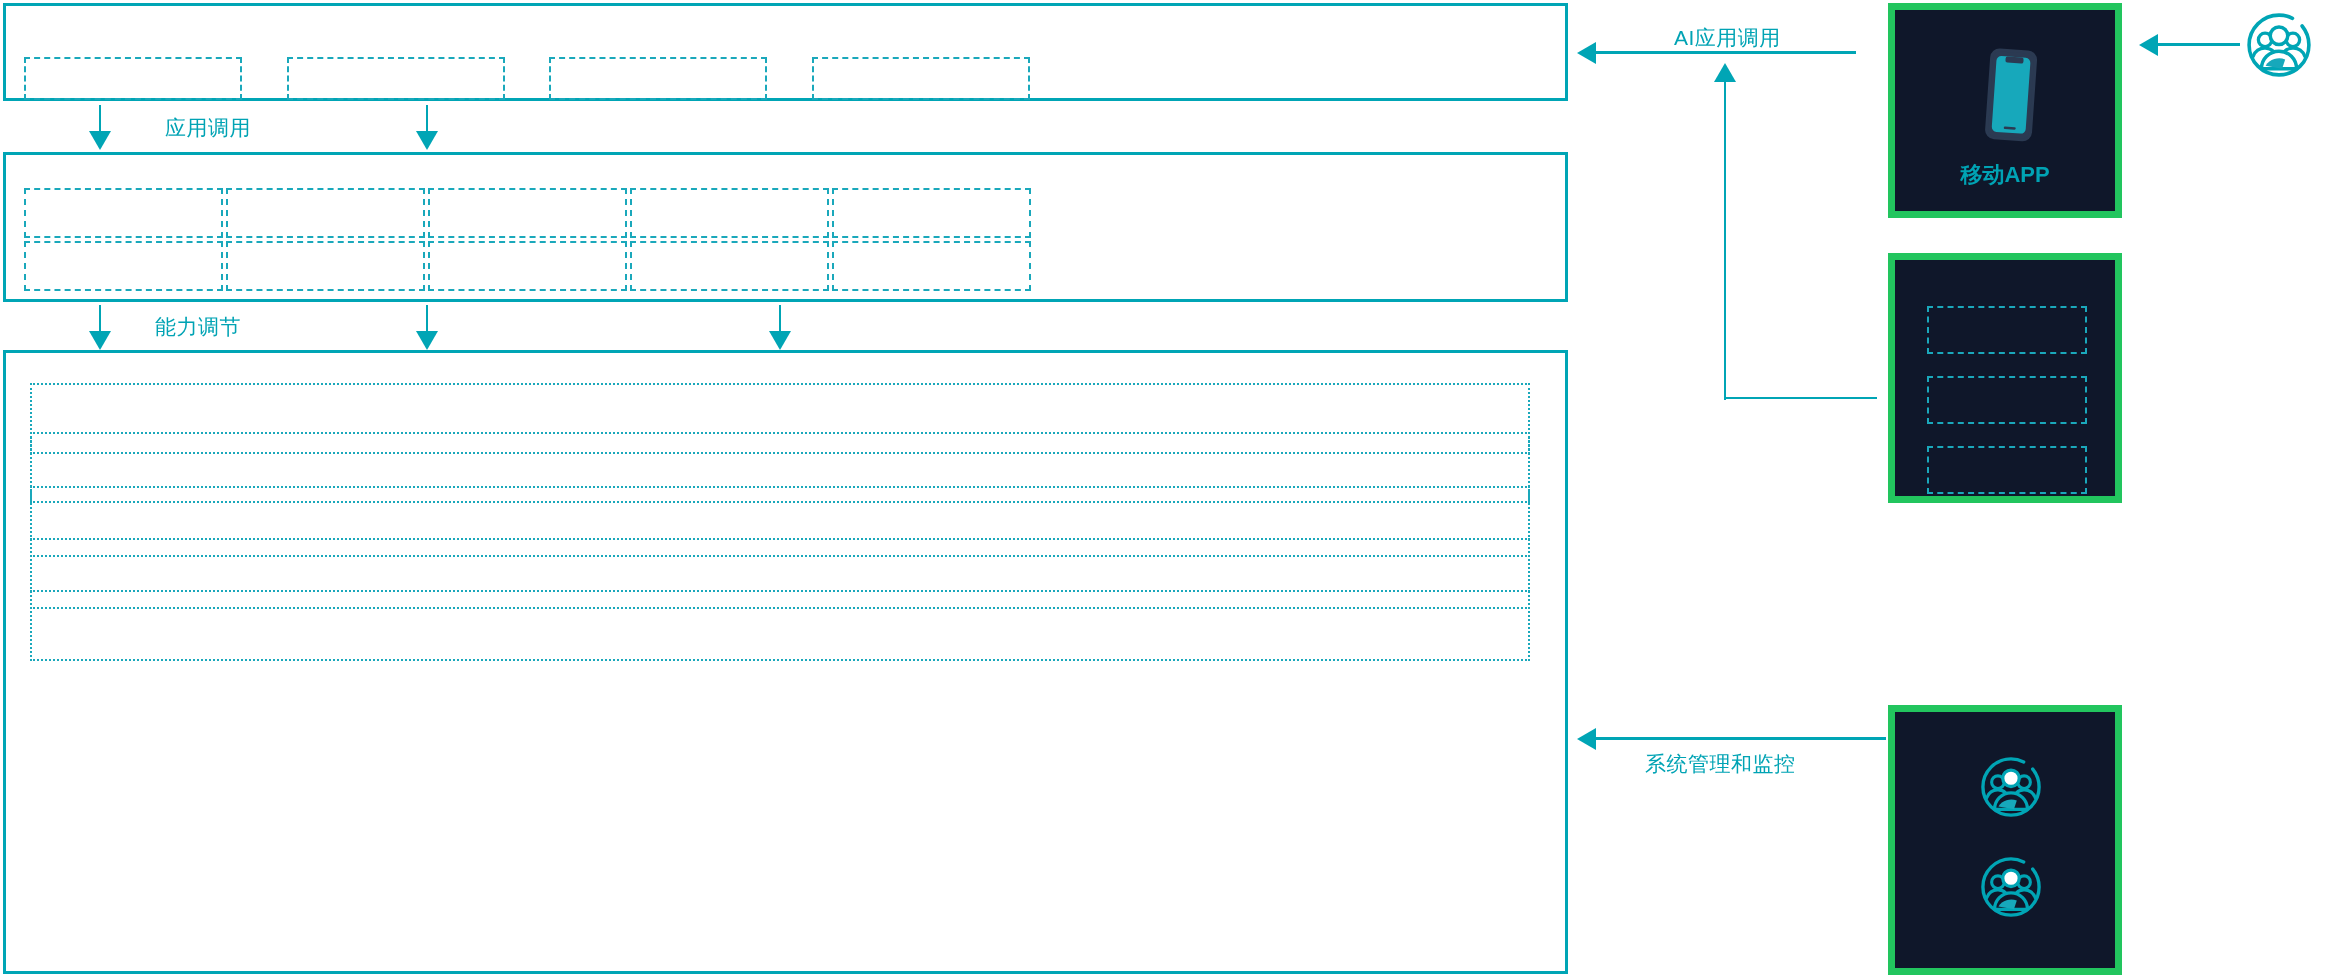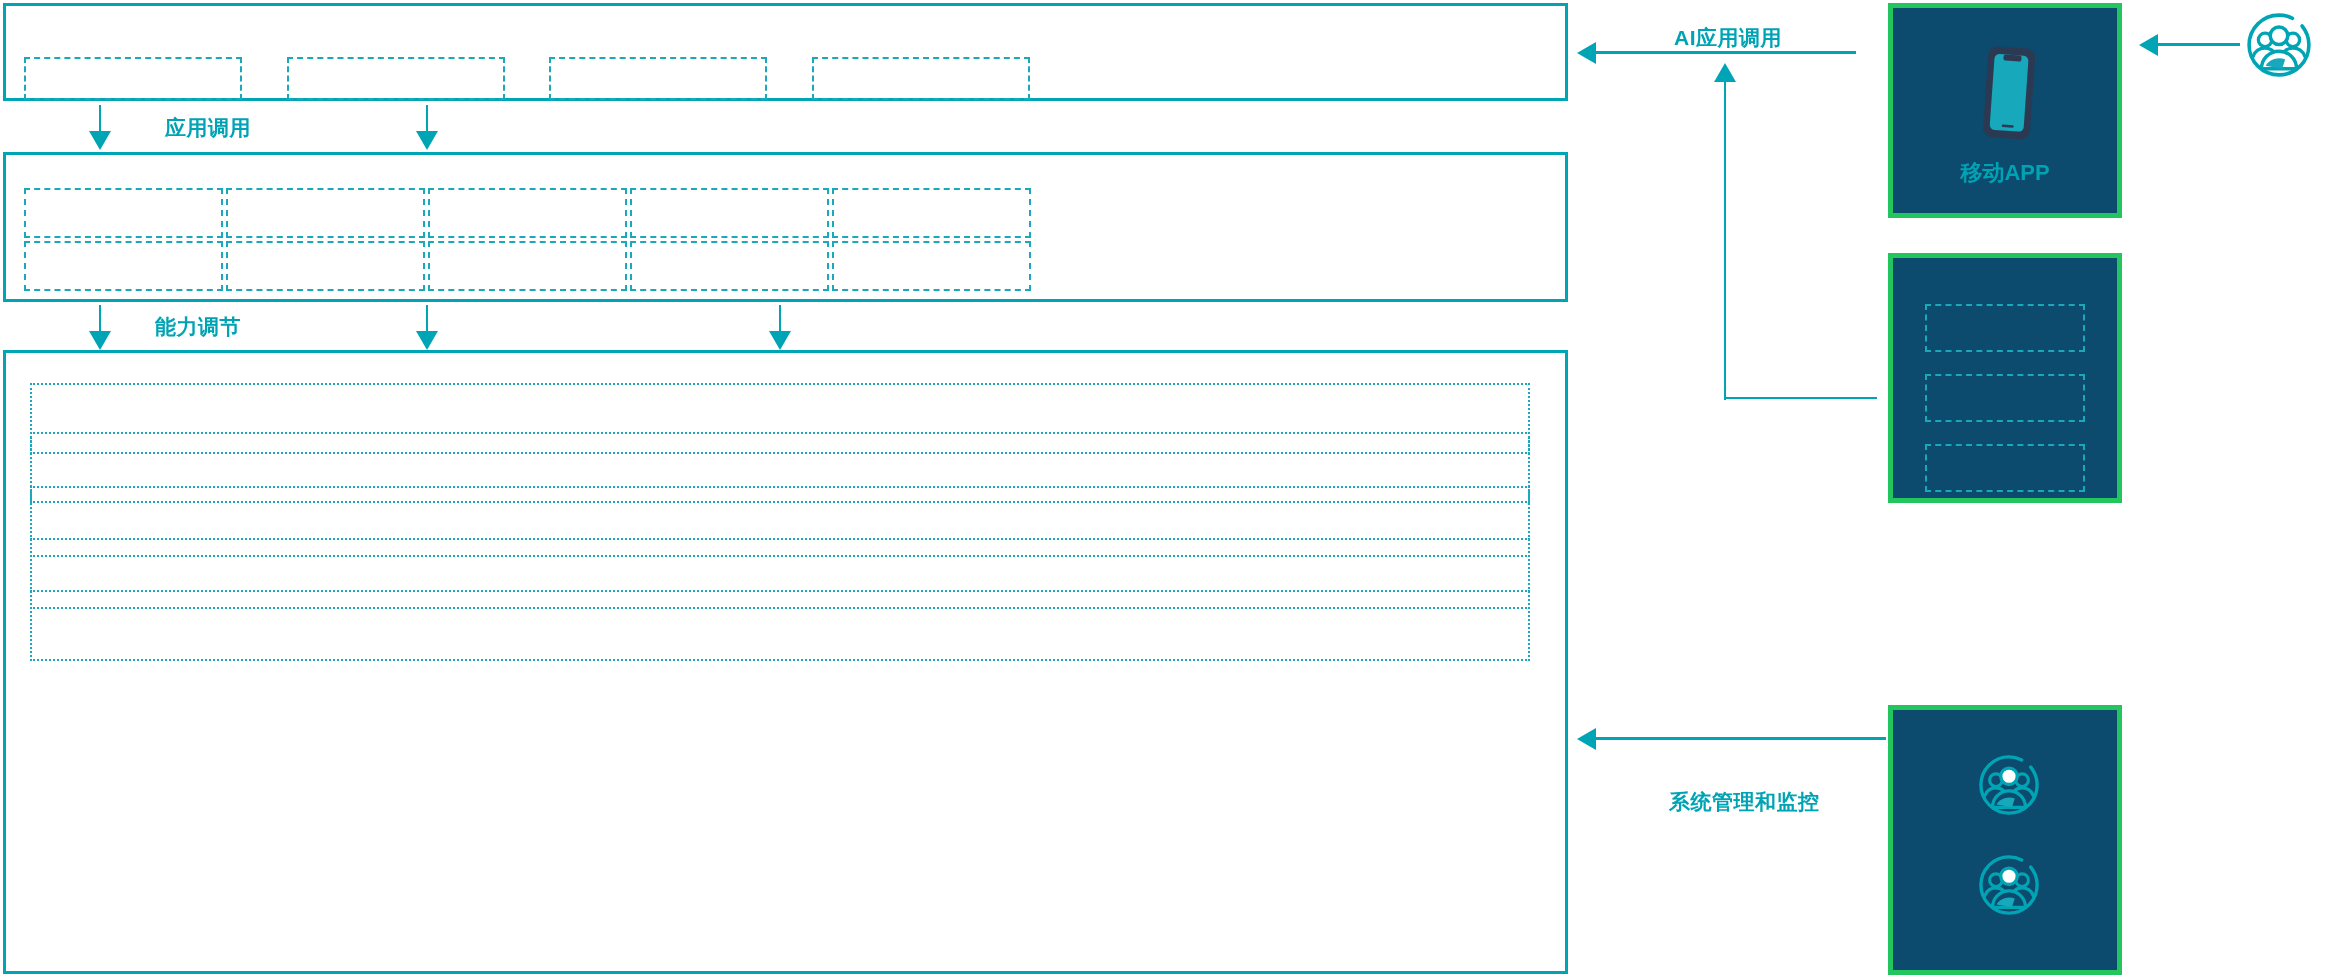--- a/index.html
+++ b/index.html
@@ -32,21 +32,21 @@
     background: transparent;
   }
   .dbox.fine {
     border-style: dotted;
     border-width: 2px;
   }
   .label {
     position: absolute;
     color: #00a3b4;
     font-size: 21px;
-    font-weight: bold;
+    font-weight: normal;
     letter-spacing: 0.5px;
     white-space: nowrap;
     line-height: 1;
   }
   .vline {
     position: absolute;
     width: 2px;
     background: #00a5b5;
   }
   .hline {
@@ -76,22 +76,22 @@
     height: 0;
     border-top: 11px solid transparent;
     border-bottom: 11px solid transparent;
     border-right: 19px solid #00a5b5;
   }
 
   
   .card {
     position: absolute;
     box-sizing: border-box;
-    border: 5px solid #22c55e;
-    background: #0c4a6e;
+    border: 7px solid #22c55e;
+    background: #0f172a;
   }
   .card-caption {
     position: absolute;
     left: 0;
     right: 0;
     text-align: center;
     color: #00a3b4;
     font-size: 22px;
     font-weight: bold;
     white-space: nowrap;
@@ -195,21 +195,21 @@
       <path d="M15 55 a17 17 0 0 1 34 0 z" fill="none" stroke="#00a5b5" stroke-width="3.4" stroke-linejoin="round"></path>
       <path d="M19 52 a16 16 0 0 1 19 -6 l-3 9 z" fill="#17a8bb"></path>
     </svg>
   </span>
 
   <div class="hline" style="left:2158px; top:43px; width:82px;"></div>
   <div class="arrow-left" style="left:2139px; top:34px;"></div>
 
   <div class="hline" style="left:1596px; top:737px; width:290px;"></div>
   <div class="arrow-left" style="left:1577px; top:728px;"></div>
-  <div class="label" style="left:1645px; top:791px;margin-left:24px;">系统管理和监控</div>
+  <div class="label" style="left:1645px; top:753px;">系统管理和监控</div>
 
   <div class="card" style="left:1888px; top:705px; width:234px; height:270px;">
     <span class="icon-wrap" style="left:85px; top:44px;">
       <svg width="62" height="62" viewBox="0 0 64 64" xmlns="http://www.w3.org/2000/svg">
         <circle cx="32" cy="32" r="29" fill="none" stroke="#00a5b5" stroke-width="3.5" stroke-dasharray="150 12" stroke-linecap="round"></circle>
         <circle cx="18.5" cy="27" r="6.5" fill="none" stroke="#00a5b5" stroke-width="3.2"></circle>
         <circle cx="45.5" cy="27" r="6.5" fill="none" stroke="#00a5b5" stroke-width="3.2"></circle>
         <path d="M7 43 a11.5 11.5 0 0 1 11.5 -8 a11.5 11.5 0 0 1 8 3" fill="none" stroke="#00a5b5" stroke-width="3.2" stroke-linecap="round"></path>
         <path d="M57 43 a11.5 11.5 0 0 0 -11.5 -8 a11.5 11.5 0 0 0 -8 3" fill="none" stroke="#00a5b5" stroke-width="3.2" stroke-linecap="round"></path>
         <circle cx="32" cy="23" r="8.5" fill="#ffffff" stroke="#00a5b5" stroke-width="3.4"></circle>

